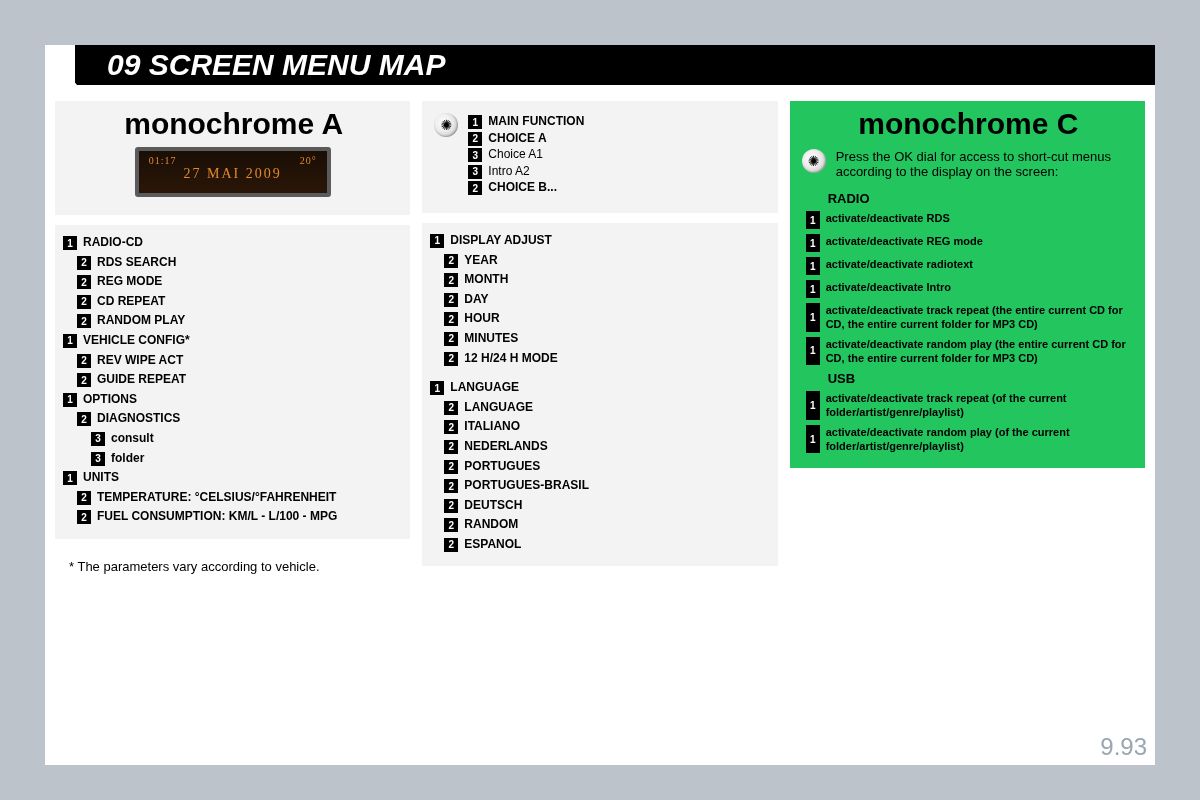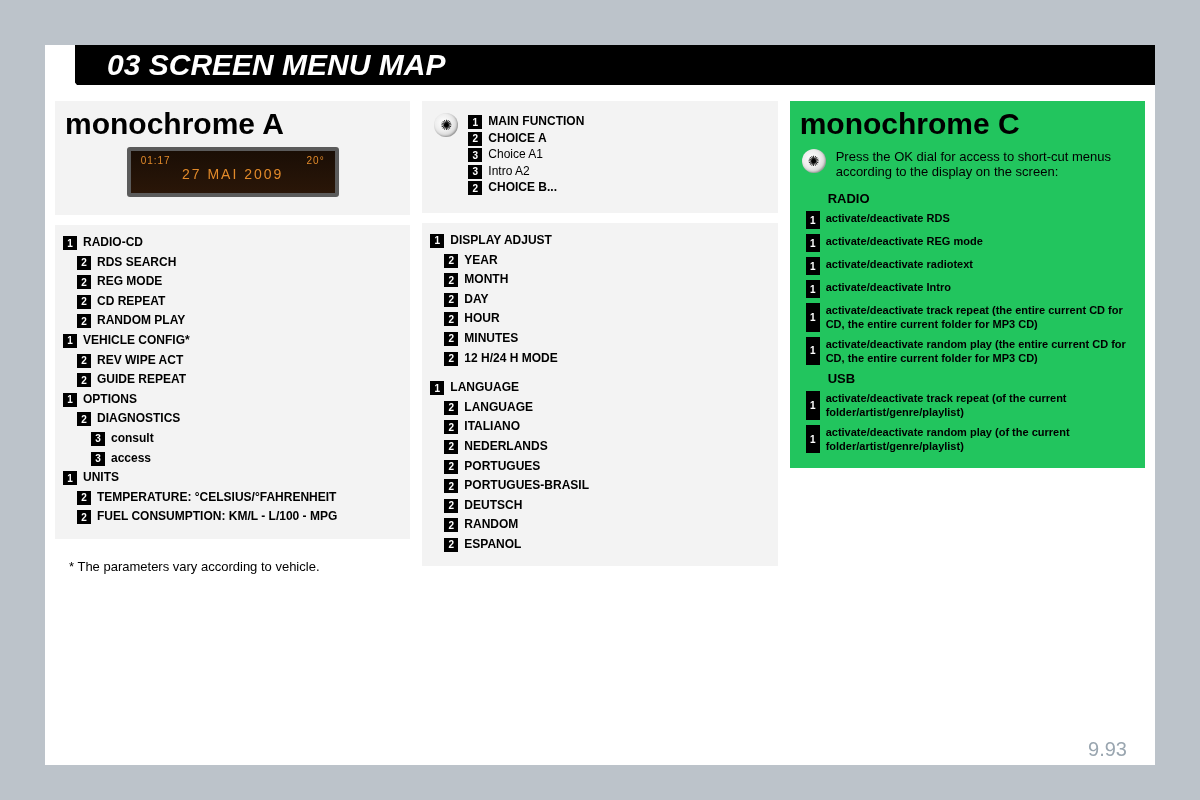--- a/index.html
+++ b/index.html
@@ -68,32 +68,33 @@
     margin-bottom: 10px;
   }
   .panel-white {
     background: #22c55e;
     padding: 6px 8px 10px 8px;
   }
   h2.section-heading {
     font-size: 30px;
     font-weight: bold;
     margin: 0 0 6px 2px;
+    text-align: center;
   }
 
   
   .lcd {
-    width: 212px;
+    width: 196px;
     height: 50px;
     margin: 4px auto 8px auto;
     background: linear-gradient(#1a0e05, #2a1608);
     border: 4px solid #5b5b5b;
     border-radius: 3px;
     color: #e28a2a;
-    font-family: Liberation Sans, sans-serif;
+    font-family: Liberation Serif, serif;
     font-size: 12px;
     text-align: center;
     padding-top: 4px;
     letter-spacing: 1px;
   }
   .lcd .line1 { display:flex; justify-content:space-between; padding:0 10px; font-size:10px;}
   .lcd .line2 { font-size: 14px; letter-spacing: 2px; }
 
   
   .mi {
@@ -171,35 +172,35 @@
     align-items: stretch;
   }
   .c-item .lbl { font-size: 11px; font-weight: bold; }
 
   .footnote {
     font-size: 13px;
     padding: 10px 4px 0 14px;
   }
   .pagenum {
     position:absolute;
-    right: 28px;
+    right: 8px;
     bottom: 4px;
     color: #9aa6b0;
-    font-size: 20px;
+    font-size: 24px;
     font-weight: normal;
   }
 </style>
 </head>
 <body>
 
 <div class="page">
 
   <div class="titlebar">
     <div class="title-notch"></div>
-    <div class="title-black">03 SCREEN MENU MAP</div>
+    <div class="title-black">09 SCREEN MENU MAP</div>
   </div>
 
   <div class="cols">
 
     <div class="col col-a">
       <div class="panel">
         <h2 class="section-heading">monochrome A</h2>
         <div class="lcd">
           <div class="line1">
             <span>01:17</span>
@@ -248,21 +249,21 @@
           <div class="mi ind2">
             <span class="num">2</span>
             <span class="lbl">DIAGNOSTICS</span>
           </div>
           <div class="mi ind3">
             <span class="num">3</span>
             <span class="lbl">consult</span>
           </div>
           <div class="mi ind3">
             <span class="num">3</span>
-            <span class="lbl">access</span>
+            <span class="lbl">folder</span>
           </div>
           <div class="mi ind1">
             <span class="num">1</span>
             <span class="lbl">UNITS</span>
           </div>
           <div class="mi ind2">
             <span class="num">2</span>
             <span class="lbl">TEMPERATURE: °CELSIUS/°FAHRENHEIT</span>
           </div>
           <div class="mi ind2">

